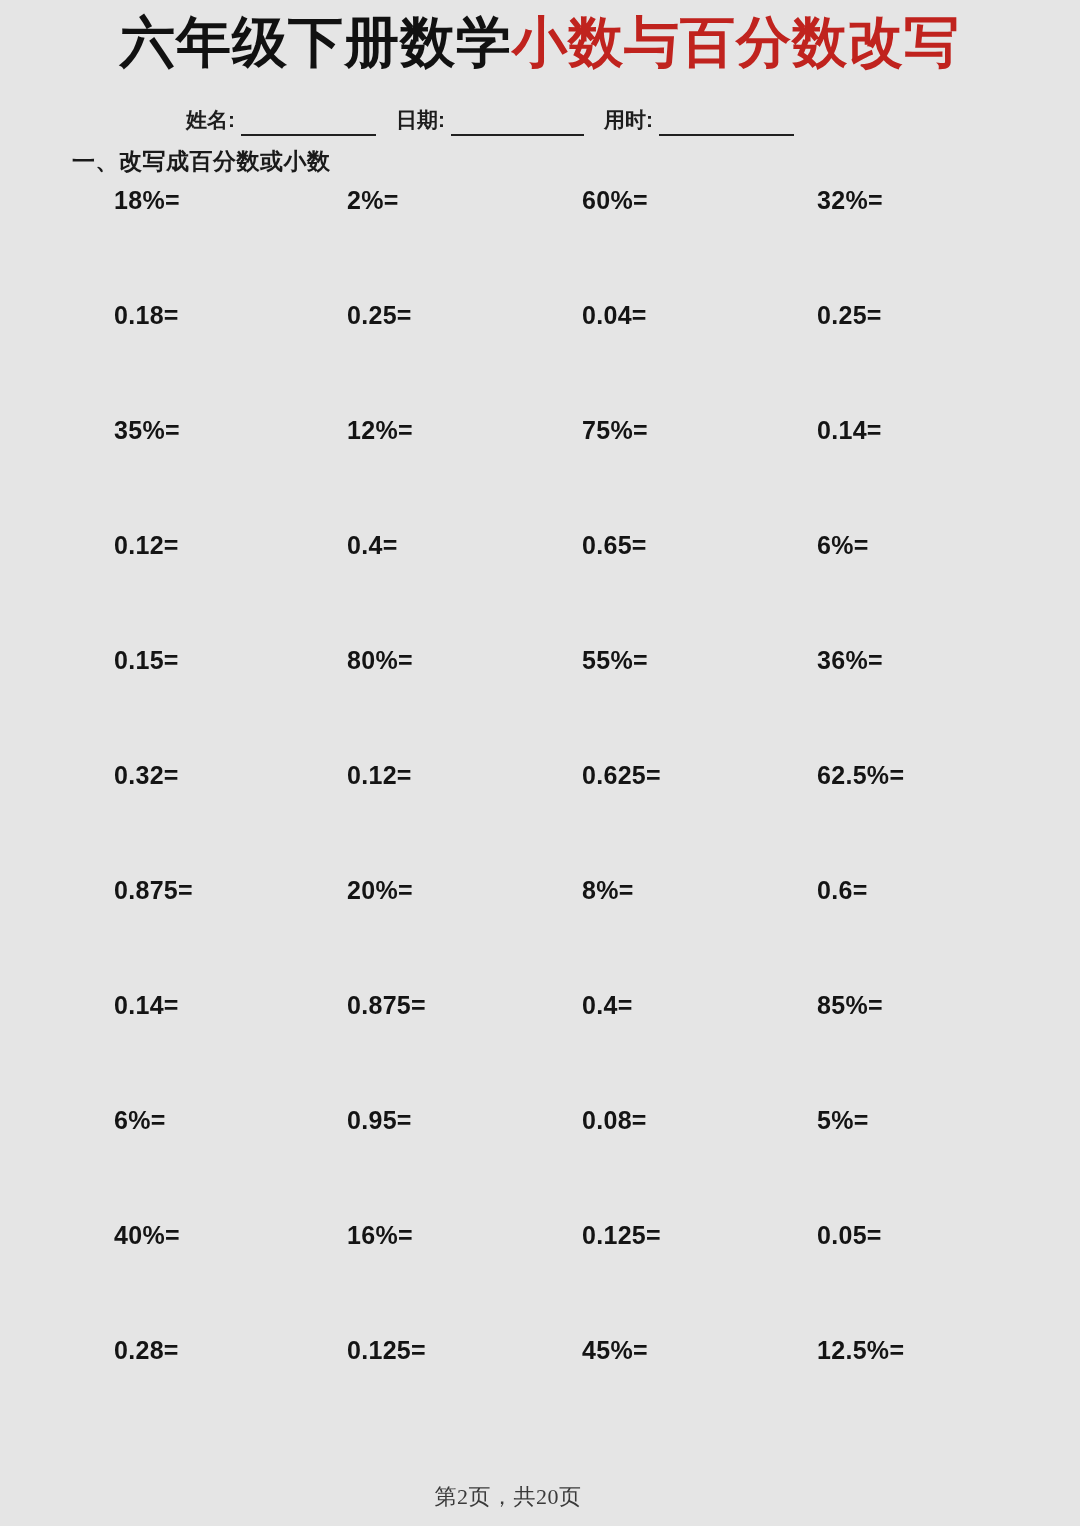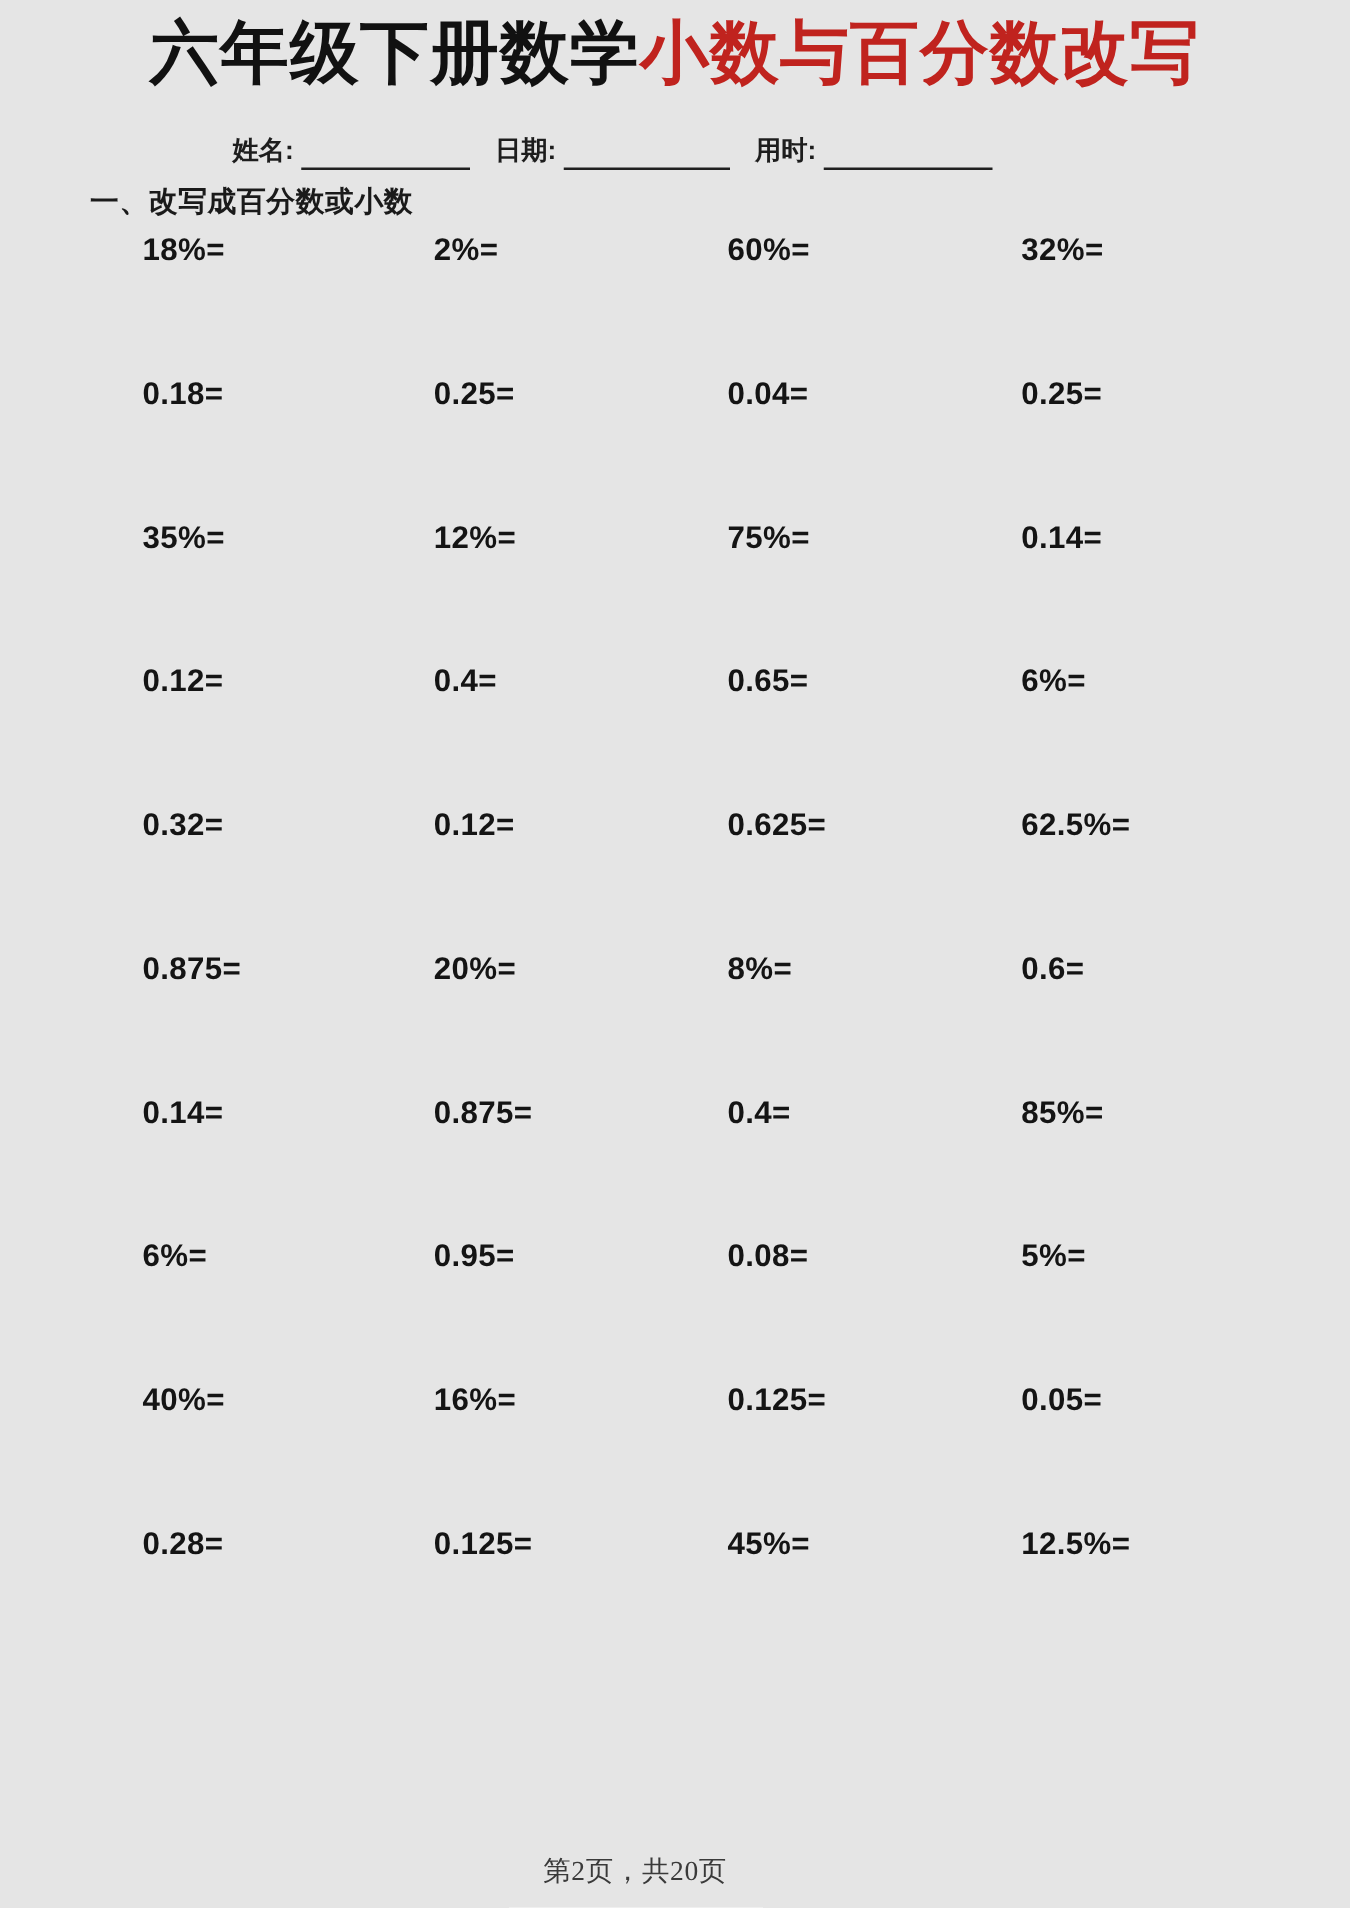--- a/index.html
+++ b/index.html
@@ -168,20 +168,26 @@
         <div class="cell col-2">75%=</div>
         <div class="cell col-3">0.14=</div>
       </div>
       <div class="grid-row">
         <div class="cell col-0">0.12=</div>
         <div class="cell col-1">0.4=</div>
         <div class="cell col-2">0.65=</div>
         <div class="cell col-3">6%=</div>
       </div>
       <div class="grid-row">
+        <div class="cell col-0">0.15=</div>
+        <div class="cell col-1">80%=</div>
+        <div class="cell col-2">55%=</div>
+        <div class="cell col-3">36%=</div>
+      </div>
+      <div class="grid-row">
         <div class="cell col-0">0.32=</div>
         <div class="cell col-1">0.12=</div>
         <div class="cell col-2">0.625=</div>
         <div class="cell col-3">62.5%=</div>
       </div>
       <div class="grid-row">
         <div class="cell col-0">0.875=</div>
         <div class="cell col-1">20%=</div>
         <div class="cell col-2">8%=</div>
         <div class="cell col-3">0.6=</div>

